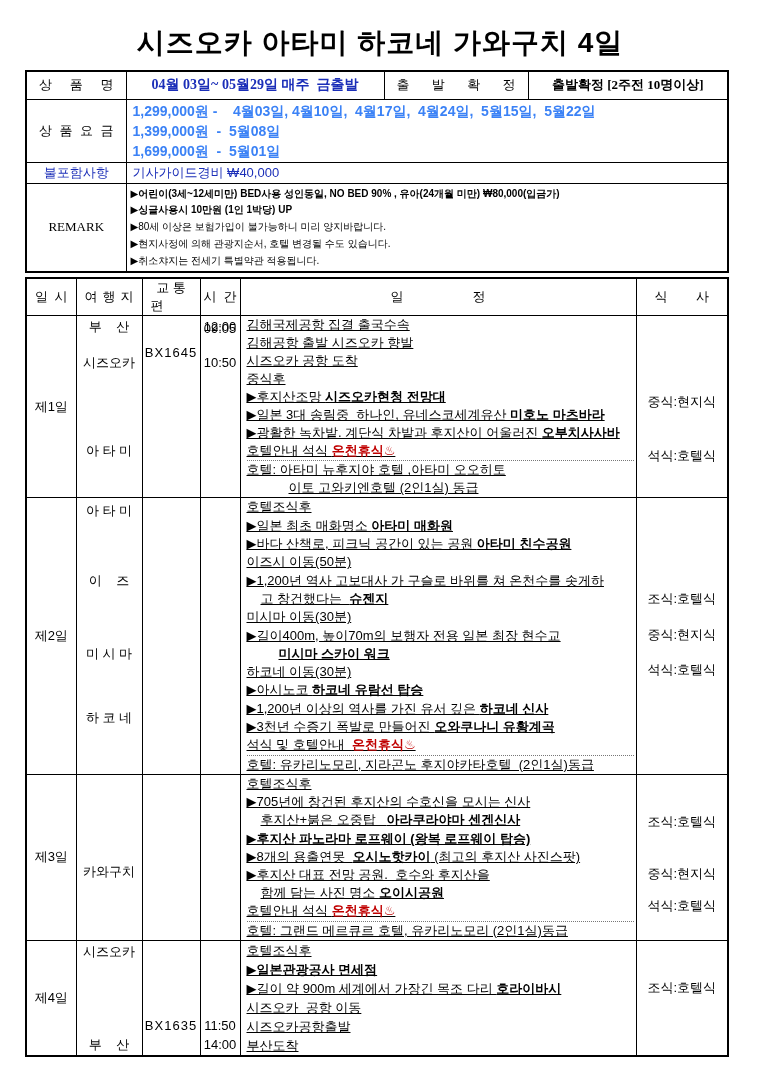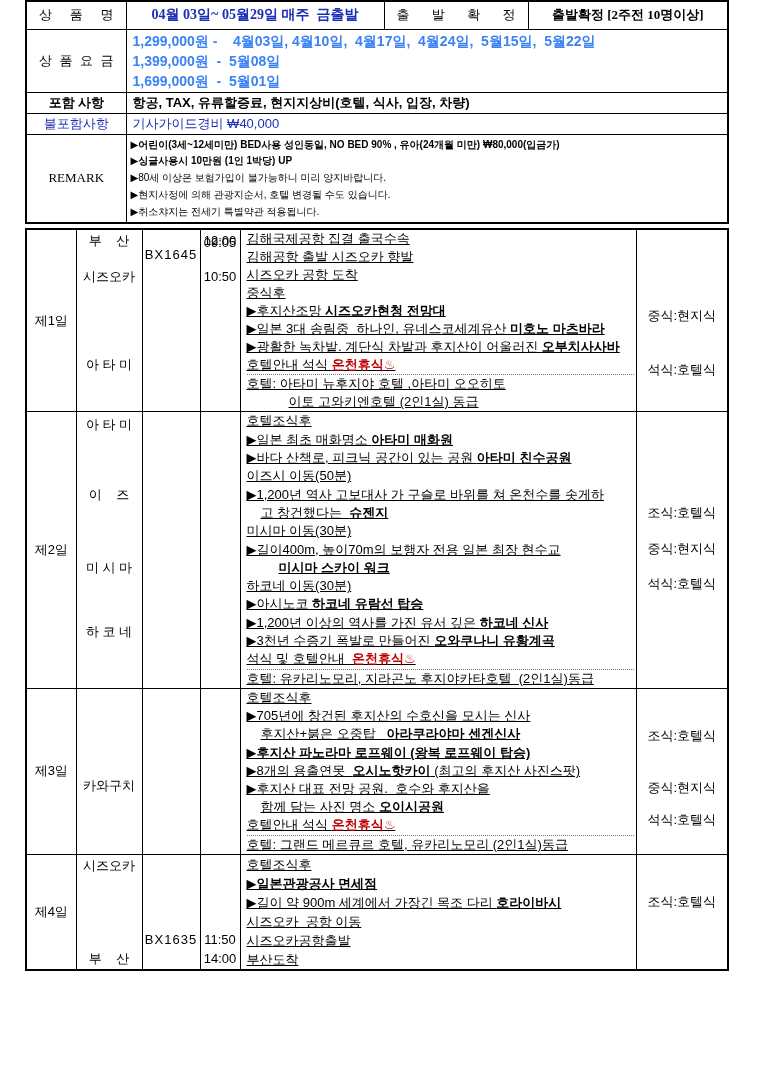--- a/index.html
+++ b/index.html
@@ -29,20 +29,21 @@
   .dotted{border-top:1px dotted #777;}
   .relcell{position:relative;}
   .pos{position:absolute;left:0;right:0;text-align:center;line-height:18px;white-space:pre;font-size:13px;}
   .daycell{text-align:center;vertical-align:middle !important;font-size:13px;}
 </style>
 </head>
 <body>
 
 <div class="page">
 
+  <div class="title">시즈오카 아타미 하코네 가와구치 4일</div>
 
   <table class="t1">
     <colgroup>
         <col style="width:100px">
         <col style="width:258px">
         <col style="width:144px">
         <col style="width:200px">
       </colgroup>
     <tbody>
         <tr style="height:28px">
@@ -53,24 +54,20 @@
     </tr>
     <tr style="height:60px">
       <td class="spread" style="padding:1px 12px">상 품 요 금</td>
       <td colspan="3">
         <div class="priceln">1,299,000원 -    4월03일, 4월10일,  4월17일,  4월24일,  5월15일,  5월22일</div>
         <div class="priceln">1,399,000원  -  5월08일</div>
         <div class="priceln">1,699,000원  -  5월01일</div>
       </td>
     </tr>
     <tr style="height:20px">
-      <td class="center bold">포함 사항</td>
-      <td colspan="3" class="bold pre">항공, TAX, 유류할증료, 현지지상비(호텔, 식사, 입장, 차량)</td>
-    </tr>
-    <tr style="height:20px">
       <td class="center blue">불포함사항</td>
       <td colspan="3" class="blue pre">기사가이드경비 ₩40,000</td>
     </tr>
     <tr style="height:84px">
       <td class="center">REMARK</td>
       <td colspan="3" style="padding:2px 4px">
         <div class="rm bold">▶어린이(3세~12세미만) BED사용 성인동일, NO BED 90% , 유아(24개월 미만) ₩80,000(입금가)</div>
         <div class="rm bold">▶싱글사용시 10만원 (1인 1박당) UP</div>
         <div class="rm">▶80세 이상은 보험가입이 불가능하니 미리 양지바랍니다.</div>
         <div class="rm">▶현지사정에 의해 관광지순서, 호텔 변경될 수도 있습니다.</div>
@@ -83,30 +80,38 @@
   <table class="t2">
     <colgroup>
         <col style="width:50px">
         <col style="width:66px">
         <col style="width:58px">
         <col style="width:40px">
         <col style="width:396px">
         <col style="width:92px">
       </colgroup>
     <tbody>
+        <tr class="hdr">
+      <td class="spread">일 시</td>
+      <td class="spread">여 행 지</td>
+      <td class="spread">교 통 편</td>
+      <td class="spread" style="padding:0 3px">시 간</td>
+      <td class="spread" style="padding:0 150px">일 정</td>
+      <td class="spread" style="padding:0 18px">식 사</td>
+    </tr>
 
     <tr class="d1" style="height:180px">
       <td class="daycell">제1일</td>
       <td class="relcell">
         <div class="pos" style="top:2px">부    산</div>
         <div class="pos" style="top:38px">시즈오카</div>
         <div class="pos" style="top:126px">아 타 미</div>
       </td>
       <td class="relcell">
-        <div class="pos" style="top:16px;letter-spacing:1px">BX1645</div>
+        <div class="pos" style="top:28px;letter-spacing:1px">BX1645</div>
       </td>
       <td class="relcell">
         <div class="pos" style="top:2px">12:00</div>
         <div class="pos" style="top:4px">09:05</div>
         <div class="pos" style="top:38px">10:50</div>
       </td>
       <td class="plancell">
         <div class="ln"><span>김해국제공항 집결 출국수속</span></div>
         <div class="ln"><span>김해공항 출발 시즈오카 향발</span></div>
         <div class="ln"><span>시즈오카 공항 도착</span></div>

